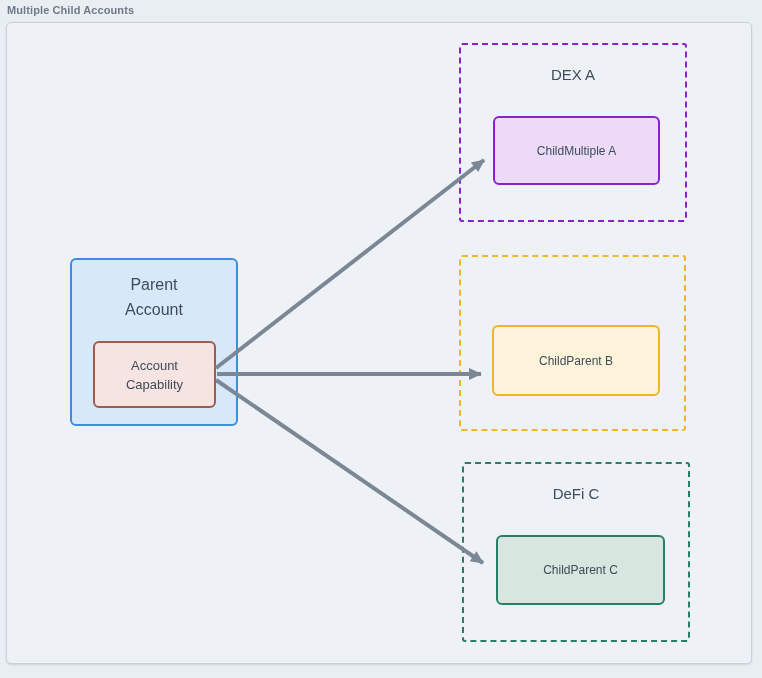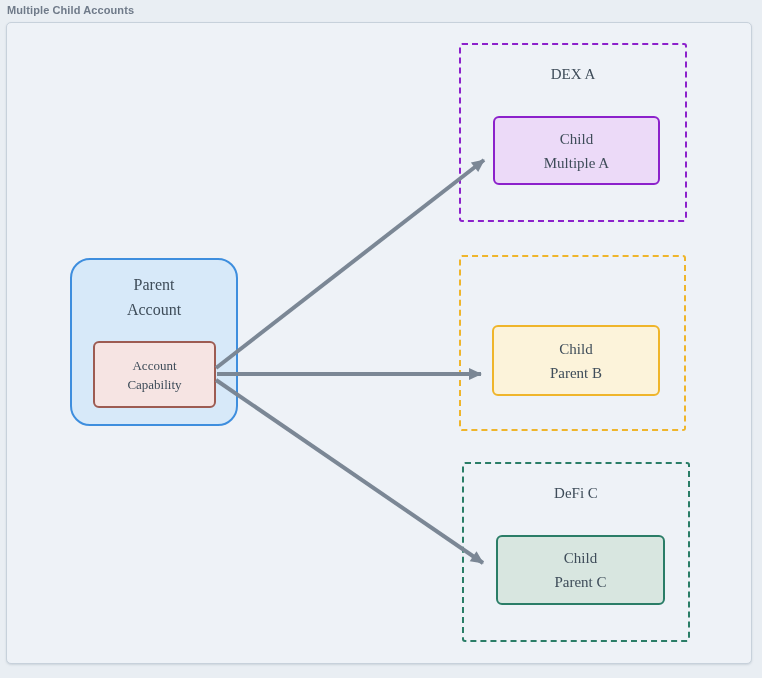--- a/index.html
+++ b/index.html
@@ -19,21 +19,21 @@
 
   .canvas{
     position:absolute;left:6px;top:22px;width:744px;height:640px;
     background:#eef2f7;
     border:1px solid #c7d1db;
     border-radius:5px;
     box-shadow:0 1px 2px rgba(120,135,150,.25);
   }
 
   .node-text{
-    font-family:Liberation Serif, serif;
+    font-family:Liberation Sans, sans-serif;
     color:#3e4c59;
   }
 
   .parent-box{
     position:absolute;left:70px;top:258px;width:168px;height:168px;
     border:2px solid;border-radius:6px;
     box-sizing:border-box;
     text-align:center;
   }
   .parent-label{
@@ -53,22 +53,22 @@
     box-sizing:border-box;
   }
   .zone-title{
     position:absolute;top:21px;left:0;width:100%;
     text-align:center;font-size:15px;
   }
   .child-box{
     position:absolute;
     border:2px solid;border-radius:6px;
     box-sizing:border-box;
-    display:flex;flex-direction:column;align-items:center;justify-content:center;
-    font-size:15px;line-height:24px;
+    display:flex;align-items:center;justify-content:center;
+    font-size:12px;line-height:24px;
     text-align:right;
   }
 
   .zone-a{left:459px;top:43px;width:228px;height:179px;}
   .zone-a .child-box{left:32px;top:71px;width:167px;height:69px;}
   .zone-b{left:459px;top:255px;width:227px;height:176px;}
   .zone-b .child-box{left:31px;top:68px;width:168px;height:71px;}
   .zone-c{left:462px;top:462px;width:228px;height:180px;}
   .zone-c .child-box{left:32px;top:71px;width:169px;height:70px;}
 
@@ -80,21 +80,21 @@
 </style>
 </head>
 <body>
 
 <div class="page">
 
   <div class="diagram-title">Multiple Child Accounts</div>
 
   <div class="canvas"></div>
 
-  <div class="parent-box node-text" style="background-color: rgb(215, 233, 249); border-color: rgb(62, 142, 222); border-radius: 20px;">
+  <div class="parent-box node-text" style="background-color: rgb(215, 233, 249); border-color: rgb(62, 142, 222);">
     <div class="parent-label">
       <div>Parent</div>
       <div>Account</div>
     </div>
     <div class="capability-box node-text" style="background-color: rgb(246, 228, 227); border-color: rgb(157, 91, 82);">
       <span>Account</span>
       <span>Capability</span>
     </div>
   </div>
 

